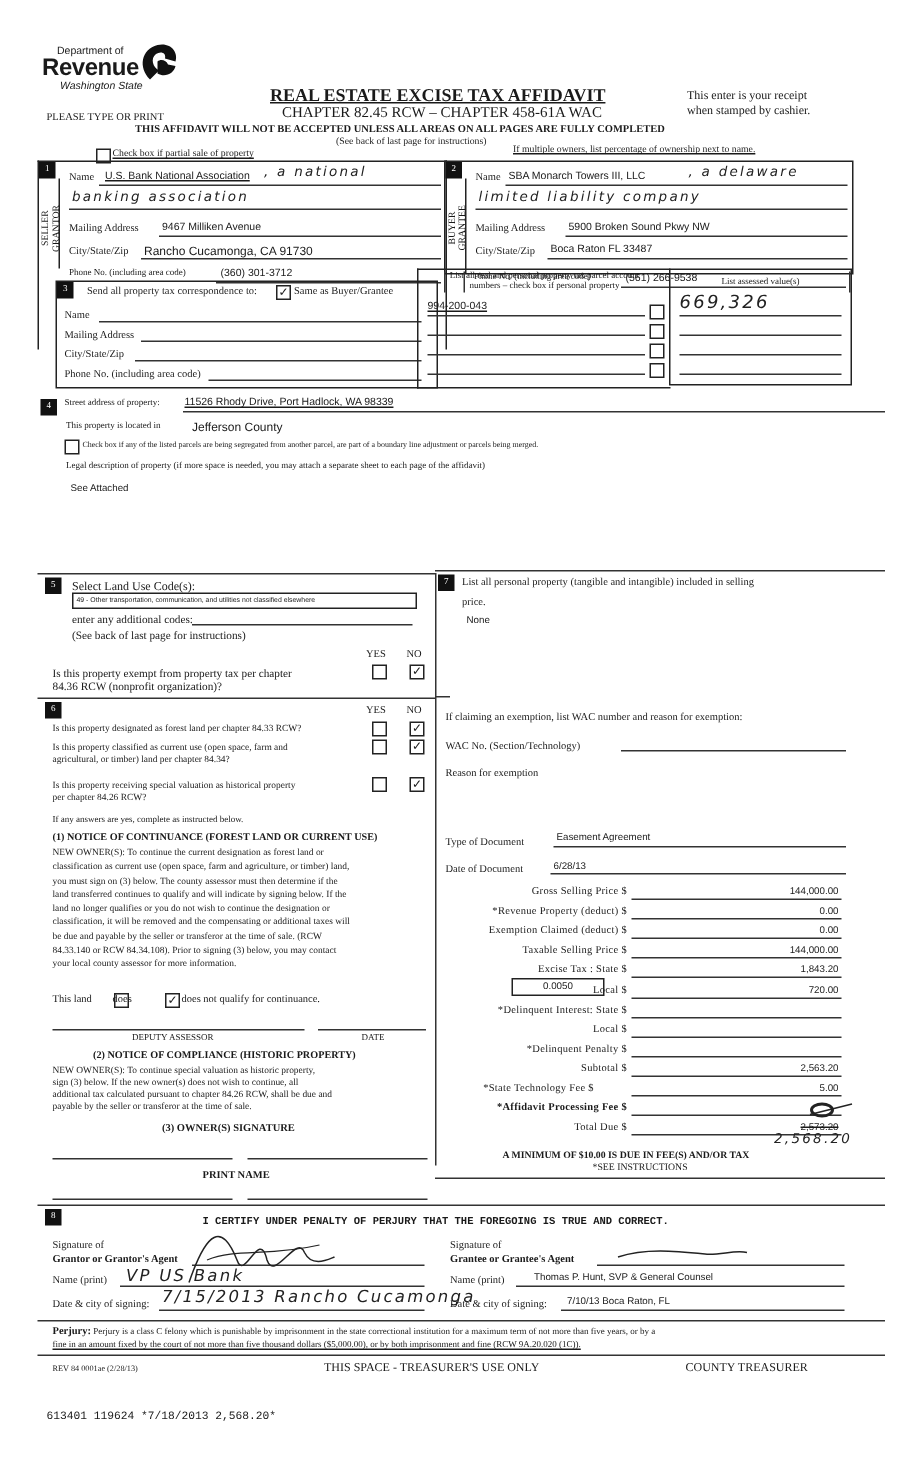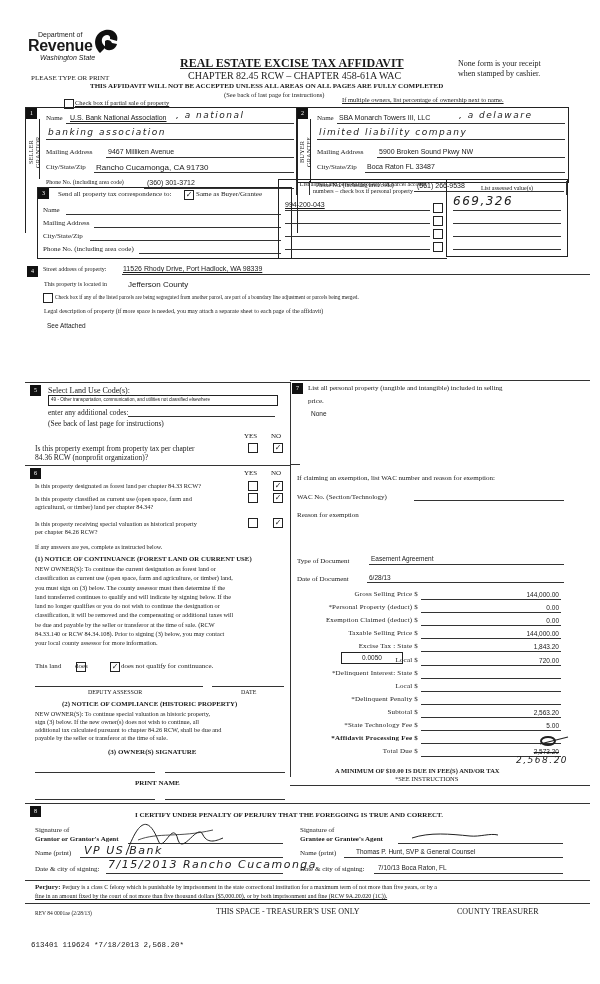--- a/index.html
+++ b/index.html
@@ -32,21 +32,21 @@
     <path d="M10 26 C2 18 4 6 15 3 C24 1 29 8 27 14 L20 12 C21 8 17 7 14 9 C10 12 12 18 16 20 Z" fill="#111"></path>
     <path d="M15 14 C17 12 21 13 22 16 L27 17 C26 22 20 25 15 22 Z" fill="#111"></path>
   </svg>
 </div>
 
 <div class="abs b" style="left:180px;top:56px;font-size:12px;text-decoration:underline;">REAL ESTATE EXCISE TAX AFFIDAVIT</div>
 <div class="abs" style="left:188px;top:70px;font-size:10px;">CHAPTER 82.45 RCW – CHAPTER 458-61A WAC</div>
 <div class="abs" style="left:31px;top:74px;font-size:7px;">PLEASE TYPE OR PRINT</div>
 <div class="abs b" style="left:90px;top:82px;font-size:7px;">THIS AFFIDAVIT WILL NOT BE ACCEPTED UNLESS ALL AREAS ON ALL PAGES ARE FULLY COMPLETED</div>
 <div class="abs" style="left:224px;top:91px;font-size:6.5px;">(See back of last page for instructions)</div>
-<div class="abs" style="left:458px;top:59px;font-size:8px;">None form is your receipt</div>
+<div class="abs" style="left:458px;top:59px;font-size:8px;">This enter is your receipt</div>
 <div class="abs" style="left:458px;top:69px;font-size:8px;">when stamped by cashier.</div>
 
 <div class="chk" style="left:64px;top:99px;"></div>
 <div class="abs" style="left:75px;top:99px;font-size:6.5px;text-decoration:underline;">Check box if partial sale of property</div>
 <div class="abs" style="left:342px;top:96px;font-size:6.5px;text-decoration:underline;">If multiple owners, list percentage of ownership next to name.</div>
 
 <div class="box" style="left:25px;top:107px;width:271px;height:125px;border-bottom:none;">
   <div class="num" style="left:0;top:0;">1</div>
   <div class="abs" style="left:0;top:11px;width:13px;height:60px;border-right:1px solid #222;"></div>
   <div class="vert" style="left:1px;top:24px;height:40px;"><span>SELLER</span><br><span>GRANTOR</span></div>
@@ -238,21 +238,21 @@
 <div class="abs fv" style="left:371px;top:555px;font-size:6.5px;">Easement Agreement</div>
 <div class="line" style="left:369px;top:564px;width:195px;"></div>
 <div class="abs t7" style="left:297px;top:575px;">Date of Document</div>
 <div class="abs fv" style="left:369px;top:574px;font-size:6.5px;">6/28/13</div>
 <div class="line" style="left:367px;top:582px;width:197px;"></div>
 
 <div id="fin-rows">
     <div class="abs" style="left: 300px; width: 118px; text-align: right; font-size: 7px; top: 590px; letter-spacing: 0.2px;">Gross Selling Price $</div>
     <div class="line" style="left: 421px; width: 140px; top: 599px;"></div>
     <div class="abs fv" style="left: 421px; width: 138px; text-align: right; font-size: 6.5px; top: 591px;">144,000.00</div>
-    <div class="abs" style="left: 300px; width: 118px; text-align: right; font-size: 7px; top: 603.1px; letter-spacing: 0.2px;">*Personal Property (deduct) $</div>
+    <div class="abs" style="left: 300px; width: 118px; text-align: right; font-size: 7px; top: 603.1px; letter-spacing: 0.2px;">*Revenue Property (deduct) $</div>
     <div class="line" style="left: 421px; width: 140px; top: 612.1px;"></div>
     <div class="abs fv" style="left: 421px; width: 138px; text-align: right; font-size: 6.5px; top: 604.1px;">0.00</div>
     <div class="abs" style="left: 300px; width: 118px; text-align: right; font-size: 7px; top: 616.2px; letter-spacing: 0.2px;">Exemption Claimed (deduct) $</div>
     <div class="line" style="left: 421px; width: 140px; top: 625.2px;"></div>
     <div class="abs fv" style="left: 421px; width: 138px; text-align: right; font-size: 6.5px; top: 617.2px;">0.00</div>
     <div class="abs" style="left: 300px; width: 118px; text-align: right; font-size: 7px; top: 629.3px; letter-spacing: 0.2px;">Taxable Selling Price $</div>
     <div class="line" style="left: 421px; width: 140px; top: 638.3px;"></div>
     <div class="abs fv" style="left: 421px; width: 138px; text-align: right; font-size: 6.5px; top: 630.3px;">144,000.00</div>
     <div class="abs" style="left: 300px; width: 118px; text-align: right; font-size: 7px; top: 642.4px; letter-spacing: 0.2px;">Excise Tax : State $</div>
     <div class="line" style="left: 421px; width: 140px; top: 651.4px;"></div>
@@ -265,21 +265,21 @@
     <div class="abs fv" style="left: 421px; width: 138px; text-align: right; font-size: 6.5px; top: 669.6px;"></div>
     <div class="abs" style="left: 300px; width: 118px; text-align: right; font-size: 7px; top: 681.7px; letter-spacing: 0.2px;">Local $</div>
     <div class="line" style="left: 421px; width: 140px; top: 690.7px;"></div>
     <div class="abs fv" style="left: 421px; width: 138px; text-align: right; font-size: 6.5px; top: 682.7px;"></div>
     <div class="abs" style="left: 300px; width: 118px; text-align: right; font-size: 7px; top: 694.8px; letter-spacing: 0.2px;">*Delinquent Penalty $</div>
     <div class="line" style="left: 421px; width: 140px; top: 703.8px;"></div>
     <div class="abs fv" style="left: 421px; width: 138px; text-align: right; font-size: 6.5px; top: 695.8px;"></div>
     <div class="abs" style="left: 300px; width: 118px; text-align: right; font-size: 7px; top: 707.9px; letter-spacing: 0.2px;">Subtotal $</div>
     <div class="line" style="left: 421px; width: 140px; top: 716.9px;"></div>
     <div class="abs fv" style="left: 421px; width: 138px; text-align: right; font-size: 6.5px; top: 708.9px;">2,563.20</div>
-    <div class="abs" style="left: 300px; width: 118px; text-align: right; font-size: 7px; top: 721px; letter-spacing: 0.2px;">*State Technology Fee $</div>
+    <div class="abs" style="left: 300px; width: 118px; text-align: center; font-size: 7px; top: 721px; letter-spacing: 0.2px;">*State Technology Fee $</div>
     <div class="line" style="left: 421px; width: 140px; top: 730px;"></div>
     <div class="abs fv" style="left: 421px; width: 138px; text-align: right; font-size: 6.5px; top: 722px;">5.00</div>
     <div class="abs" style="left: 300px; width: 118px; text-align: right; font-size: 7px; top: 734.1px; letter-spacing: 0.2px; font-weight: bold;">*Affidavit Processing Fee $</div>
     <div class="line" style="left: 421px; width: 140px; top: 743.1px;"></div>
     <div class="abs" style="left: 300px; width: 118px; text-align: right; font-size: 7px; top: 747.2px; letter-spacing: 0.2px;">Total Due $</div>
     <div class="line" style="left: 421px; width: 140px; top: 756.2px;"></div>
     <div class="abs fv" style="left: 421px; width: 138px; text-align: right; font-size: 6.5px; top: 748.2px; text-decoration: line-through;">2,573.20</div>
   </div>
 
 <div class="abs" style="left:341px;top:652px;width:60px;height:10px;border:1px solid #222;">
@@ -292,21 +292,21 @@
       <path d="M2 9 L30 2" stroke="#222" stroke-width="1.2"></path>
     </svg>
 </div>
 <div class="abs hand" style="left:516px;top:755px;font-size:9px;">2,568.20</div>
 <div class="abs b" style="left:335px;top:767px;font-size:6.5px;">A MINIMUM OF $10.00 IS DUE IN FEE(S) AND/OR TAX</div>
 <div class="abs" style="left:395px;top:775px;font-size:6.5px;">*SEE INSTRUCTIONS</div>
 <div class="line" style="left:290px;top:785px;width:300px;"></div>
 
 <div class="line" style="left:25px;top:803px;width:565px;"></div>
 <div class="num" style="left:30px;top:806px;">8</div>
-<div class="abs b" style="left:135px;top:811px;font-size:7px;">I CERTIFY UNDER PENALTY OF PERJURY THAT THE FOREGOING IS TRUE AND CORRECT.</div>
+<div class="abs b" style="left:135px;top:811px;font-size:7px;font-family:Liberation Mono, monospace;">I CERTIFY UNDER PENALTY OF PERJURY THAT THE FOREGOING IS TRUE AND CORRECT.</div>
 
 <div class="abs t7" style="left:35px;top:826px;">Signature of</div>
 <div class="abs t7 b" style="left:35px;top:835px;">Grantor or Grantor's Agent</div>
 <div class="line" style="left:128px;top:843px;width:155px;"></div>
 <svg class="abs" style="left:118px;top:810px" width="110" height="50" viewBox="0 0 110 50">
   <path d="M8 45 C20 10 30 5 40 30 C45 45 55 8 60 30 C65 45 80 12 85 25 C90 35 100 30 105 28" fill="none" stroke="#222" stroke-width="1"></path>
   <path d="M20 30 C40 22 60 28 95 20" fill="none" stroke="#222" stroke-width="0.8"></path>
 </svg>
 
 <div class="abs t7" style="left:35px;top:849px;">Name (print)</div>

